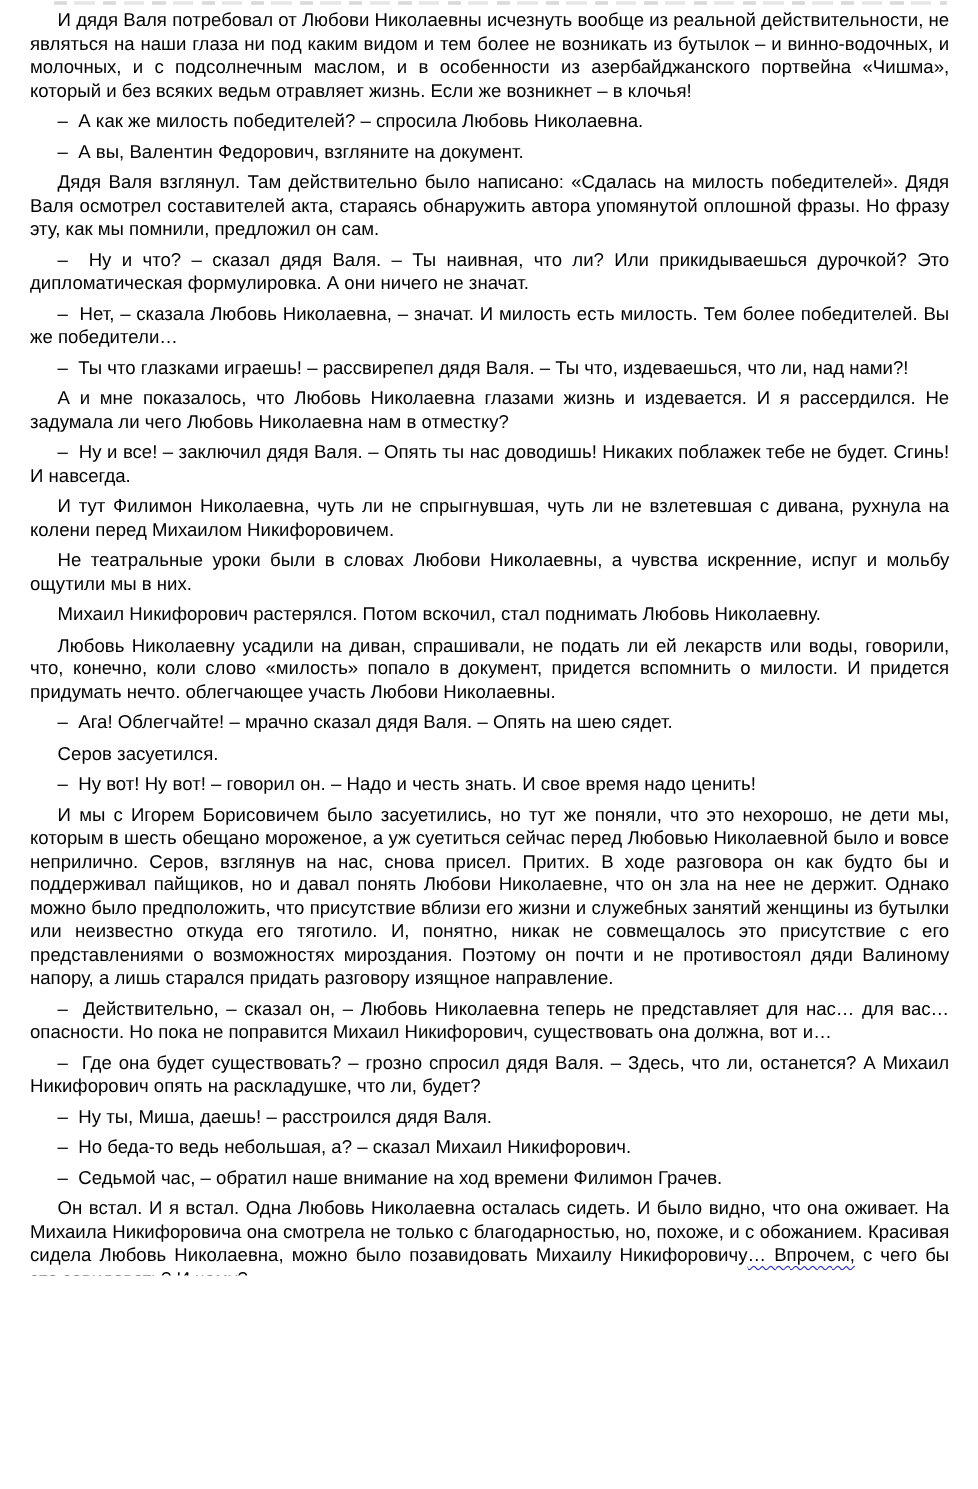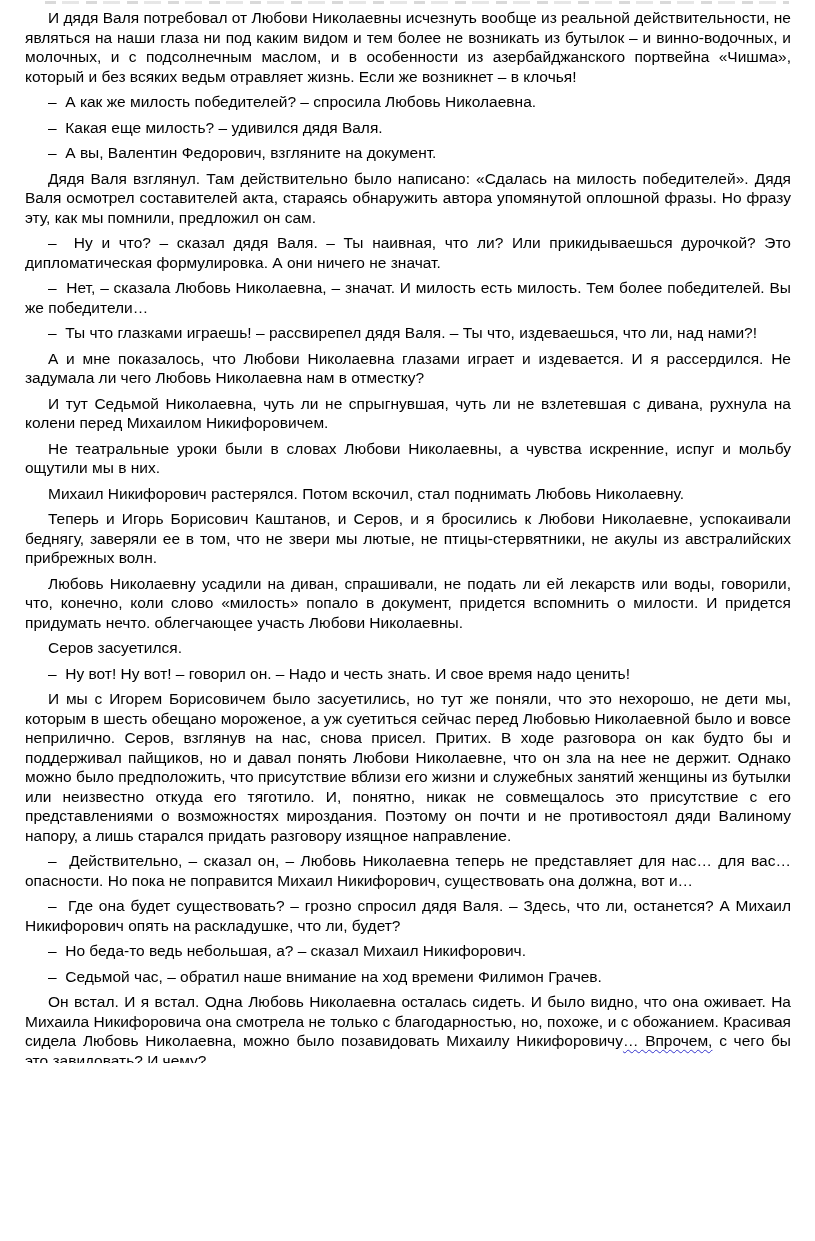--- a/index.html
+++ b/index.html
@@ -50,34 +50,35 @@
   }
 </style>
 </head>
 <body>
 
 <div class="page">
   <div class="cut-line"></div>
   <div id="page-text">
       <p class="para">И дядя Валя потребовал от Любови Николаевны исчезнуть вообще из реальной действительности, не являться на наши глаза ни под каким видом и тем более не возникать из бутылок – и винно-водочных, и молочных, и с подсолнечным маслом, и в особенности из азербайджанского портвейна «Чишма», который и без всяких ведьм отравляет жизнь. Если же возникнет – в клочья!</p>
       <p class="para">–&nbsp; А как же милость победителей? – спросила Любовь Николаевна.</p>
-      <p class="para">–&nbsp; Какая еще милость? – удивился дядя Валя.</p>
       <p class="para">–&nbsp; А вы, Валентин Федорович, взгляните на документ.</p>
       <p class="para">Дядя Валя взглянул. Там действительно было написано: «Сдалась на милость победителей». Дядя Валя осмотрел составителей акта, стараясь обнаружить автора упомянутой оплошной фразы. Но фразу эту, как мы помнили, предложил он сам.</p>
       <p class="para">–&nbsp; Ну и что? – сказал дядя Валя. – Ты наивная, что ли? Или прикидываешься дурочкой? Это дипломатическая формулировка. А они ничего не значат.</p>
       <p class="para">–&nbsp; Нет, – сказала Любовь Николаевна, – значат. И милость есть милость. Тем более победителей. Вы же победители…</p>
       <p class="para">–&nbsp; Ты что глазками играешь! – рассвирепел дядя Валя. – Ты что, издеваешься, что ли, над нами?!</p>
-      <p class="para">А и мне показалось, что Любови Николаевна глазами играет и издевается. И я рассердился. Не задумала ли чего Любовь Николаевна нам в отместку?</p>
-      <p class="para">И тут Седьмой Николаевна, чуть ли не спрыгнувшая, чуть ли не взлетевшая с дивана, рухнула на колени перед Михаилом Никифоровичем.</p>
+      <p class="para">А и мне показалось, что Любовь Николаевна глазами жизнь и издевается. И я рассердился. Не задумала ли чего Любовь Николаевна нам в отместку?</p>
+      <p class="para">–&nbsp; Ну и все! – заключил дядя Валя. – Опять ты нас доводишь! Никаких поблажек тебе не будет. Сгинь! И навсегда.</p>
+      <p class="para">И тут Филимон Николаевна, чуть ли не спрыгнувшая, чуть ли не взлетевшая с дивана, рухнула на колени перед Михаилом Никифоровичем.</p>
       <p class="para">Не театральные уроки были в словах Любови Николаевны, а чувства искренние, испуг и мольбу ощутили мы в них.</p>
       <p class="para">Михаил Никифорович растерялся. Потом вскочил, стал поднимать Любовь Николаевну.</p>
-      <p class="para">Теперь и Игорь Борисович Каштанов, и Серов, и я бросились к Любови Николаевне, успокаивали беднягу, заверяли ее в том, что не звери мы лютые, не птицы-стервятники, не акулы из австралийских прибрежных волн.</p>
       <p class="para">Любовь Николаевну усадили на диван, спрашивали, не подать ли ей лекарств или воды, говорили, что, конечно, коли слово «милость» попало в документ, придется вспомнить о милости. И придется придумать нечто. облегчающее участь Любови Николаевны.</p>
+      <p class="para">–&nbsp; Ага! Облегчайте! – мрачно сказал дядя Валя. – Опять на шею сядет.</p>
       <p class="para">Серов засуетился.</p>
       <p class="para">–&nbsp; Ну вот! Ну вот! – говорил он. – Надо и честь знать. И свое время надо ценить!</p>
       <p class="para">И мы с Игорем Борисовичем было засуетились, но тут же поняли, что это нехорошо, не дети мы, которым в шесть обещано мороженое, а уж суетиться сейчас перед Любовью Николаевной было и вовсе неприлично. Серов, взглянув на нас, снова присел. Притих. В ходе разговора он как будто бы и поддерживал пайщиков, но и давал понять Любови Николаевне, что он зла на нее не держит. Однако можно было предположить, что присутствие вблизи его жизни и служебных занятий женщины из бутылки или неизвестно откуда его тяготило. И, понятно, никак не совмещалось это присутствие с его представлениями о возможностях мироздания. Поэтому он почти и не противостоял дяди Валиному напору, а лишь старался придать разговору изящное направление.</p>
       <p class="para">–&nbsp; Действительно, – сказал он, – Любовь Николаевна теперь не представляет для нас… для вас… опасности. Но пока не поправится Михаил Никифорович, существовать она должна, вот и…</p>
       <p class="para">–&nbsp; Где она будет существовать? – грозно спросил дядя Валя. – Здесь, что ли, останется? А Михаил Никифорович опять на раскладушке, что ли, будет?</p>
+      <p class="para">–&nbsp; Ну ты, Миша, даешь! – расстроился дядя Валя.</p>
       <p class="para">–&nbsp; Но беда-то ведь небольшая, а? – сказал Михаил Никифорович.</p>
       <p class="para">–&nbsp; Седьмой час, – обратил наше внимание на ход времени Филимон Грачев.</p>
       <p class="para"><span>Он встал. И я встал. Одна Любовь Николаевна осталась сидеть. И было видно, что она оживает. На Михаила Никифоровича она смотрела не только с благодарностью, но, похоже, и с обожанием. Красивая сидела Любовь Николаевна, можно было позавидовать Михаилу Никифоровичу</span><span class="squiggle">… Впрочем,</span><span> с чего бы это завидовать? И чему?</span></p>
     </div>
 </div>
 
 </body></html>

